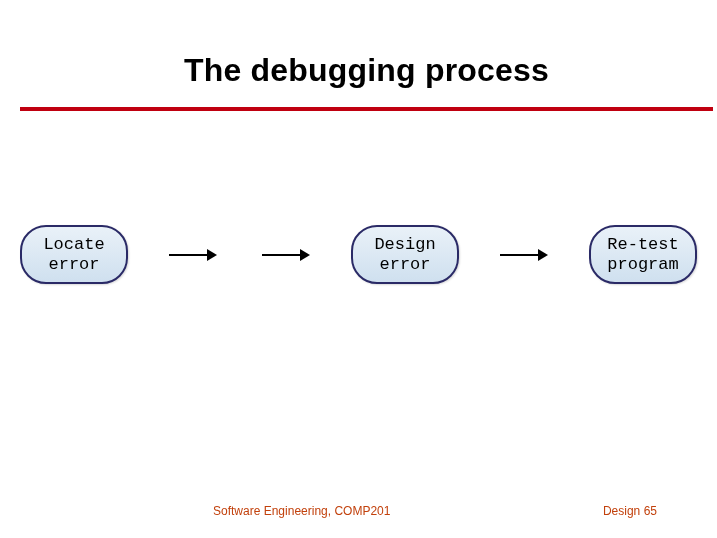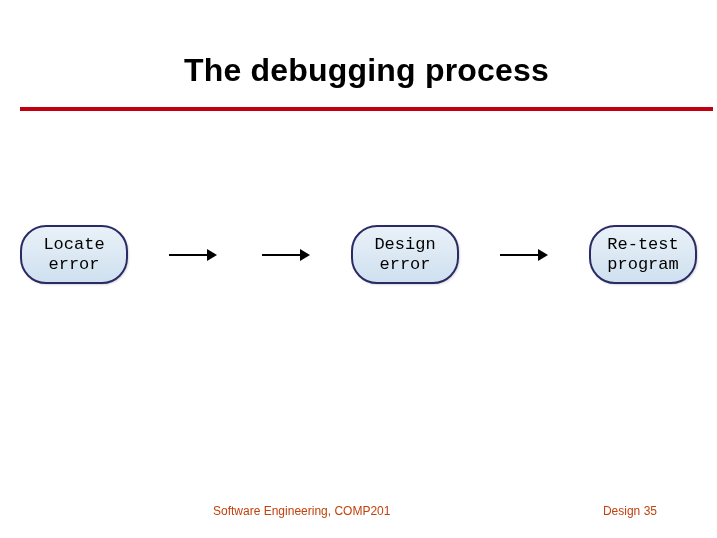--- a/index.html
+++ b/index.html
@@ -117,17 +117,17 @@
       <span>program</span>
     </div>
 
   </div>
 
   <div class="footer">
     <div class="footer-left">Software Engineering, COMP201</div>
     <div class="footer-right">
       <span>Design</span>
       <span> </span>
-      <span>35</span>
+      <span>65</span>
     </div>
   </div>
 
 </div>
 
 </body></html>

